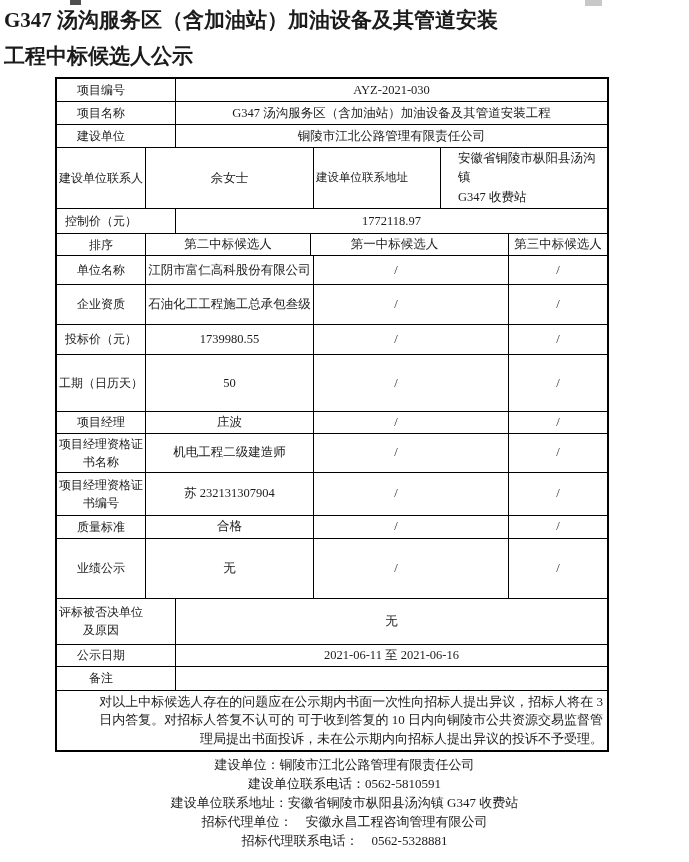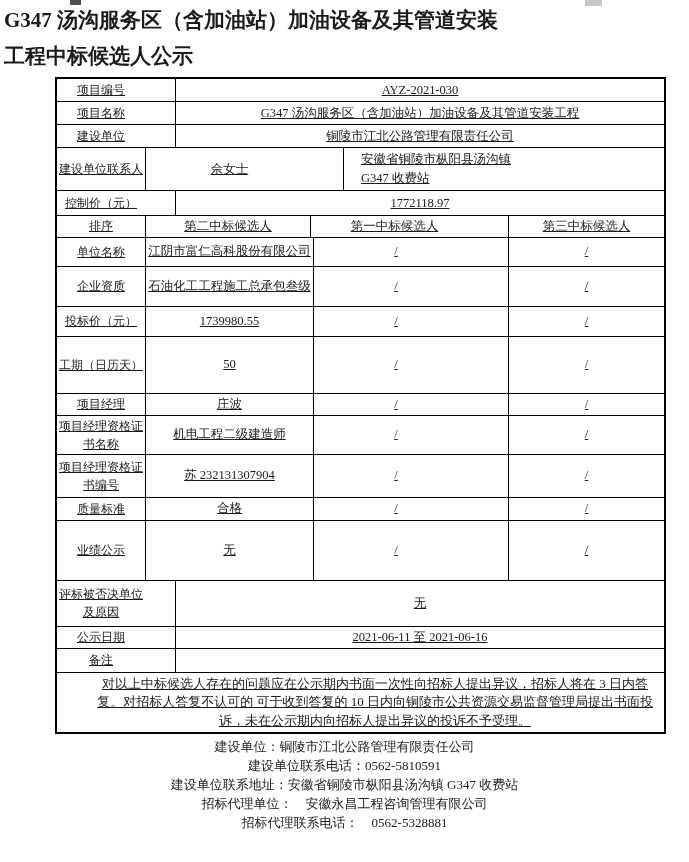--- a/index.html
+++ b/index.html
@@ -9,38 +9,38 @@
     font-family:"Liberation Serif","DejaVu Serif",serif;
   }
   .artifact{position:absolute;top:0;}
   .artifact-left{left:70px;width:11px;height:5px;background:#4f4f4f;}
   .artifact-right{left:585px;width:17px;height:6px;background:#c8c8c8;}
 
   .title{margin:2px 0 3px 4px;font-size:21px;font-weight:700;line-height:36px;}
   .title-line{display:block;}
 
   .doc-table{
-    width:611px;margin-left:55px;border:2px solid #000;box-sizing:border-box;
-    font-size:12.5px;line-height:1.5;text-decoration:underline;
+    width:554px;margin-left:55px;border:2px solid #000;box-sizing:border-box;
+    font-size:12.5px;line-height:1.5;
   }
   .trow{display:flex;align-items:stretch;border-top:1px solid #000;}
   .trow:first-child{border-top:none;}
   .cell{
     display:flex;align-items:center;justify-content:center;text-align:center;
     padding:1px 2px;box-sizing:border-box;min-width:0;
   }
   .cell + .cell{border-left:1px solid #000;}
   .label{flex:0 0 88px;font-size:12px;}
   .c1{flex:0 0 168px;}
   .c2{flex:0 0 165px;}
   .addr-label{flex:0 0 97px;font-size:11.5px;white-space:nowrap;padding:1px 0;}
   .flex1{flex:1 1 auto;margin-left:30px;}
   .addr-value{flex-direction:column;align-items:flex-start;text-align:left;padding-left:17px;line-height:1.55;}
   .addr-line{display:block;}
-  .note-cell{display:block;text-align:center;padding:2px 4px 2px 3px;line-height:18.5px;font-size:13px;}
+  .note-cell{display:block;text-align:right;padding:2px 4px 2px 3px;line-height:18.5px;font-size:13px;}
 
   
   .mh22{min-height:22px}.mh42{min-height:42px}.mh24{min-height:24px}
   .mh20{min-height:20px}.mh28{min-height:28px}.mh39{min-height:39px}
   .mh29{min-height:29px}.mh56{min-height:56px}.mh38{min-height:38px}
   .mh45{min-height:45px}.mh21{min-height:21px}.mh23{min-height:23px}
   .mh59{min-height:59px}
 
   .footer{margin-top:3px;text-align:center;font-size:13px;line-height:19px;}
   .footer-line{white-space:pre;}
@@ -69,20 +69,21 @@
   </div>
 
   <div class="trow mh22">
     <div class="cell label">建设单位</div>
     <div class="cell flex1">铜陵市江北公路管理有限责任公司</div>
   </div>
 
   <div class="trow mh42">
     <div class="cell label">建设单位联系人</div>
     <div class="cell c1">佘女士</div>
+    <div class="cell addr-label">建设单位联系地址</div>
     <div class="cell flex1 addr-value">
       <span class="addr-line">安徽省铜陵市枞阳县汤沟镇</span>
       <span class="addr-line">G347 收费站</span>
     </div>
   </div>
 
   <div class="trow mh24">
     <div class="cell label">控制价（元）</div>
     <div class="cell flex1">1772118.97</div>
   </div>

